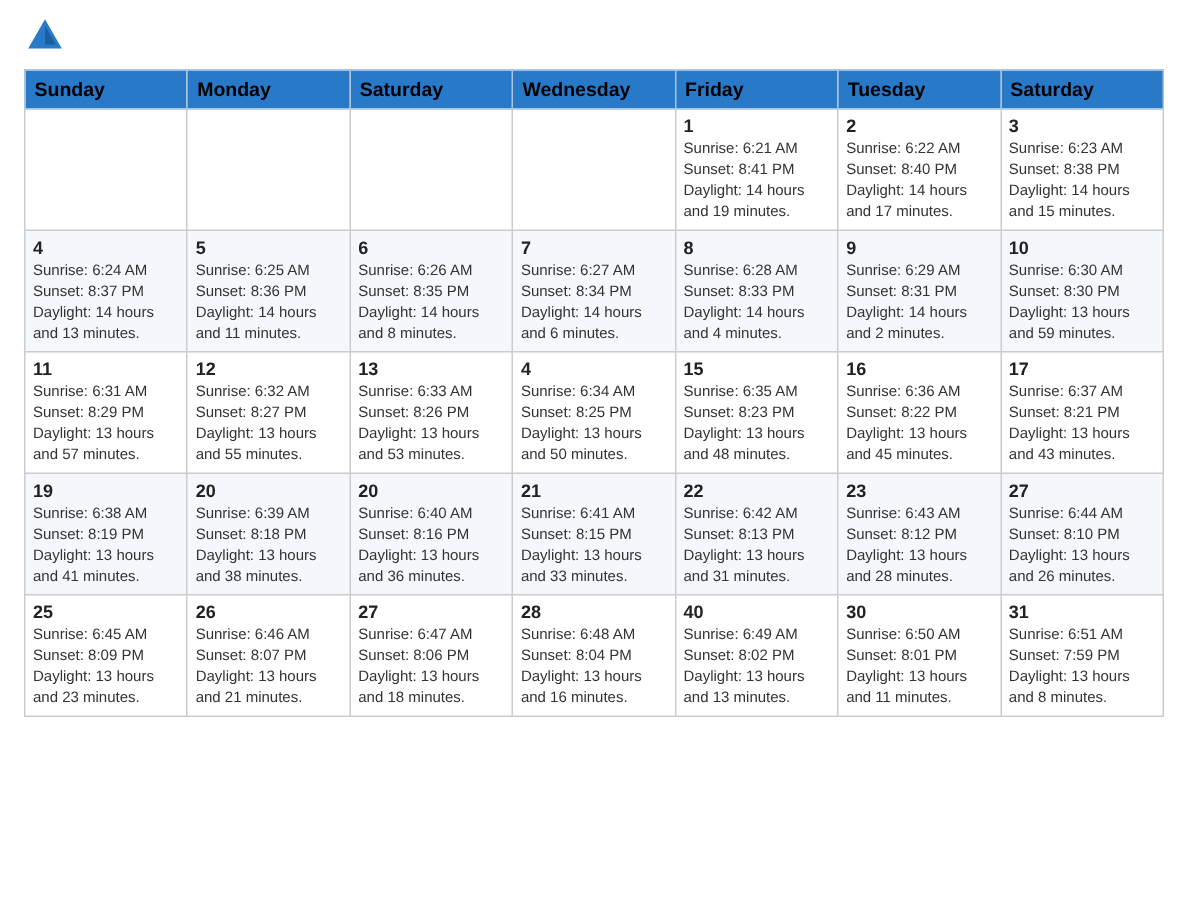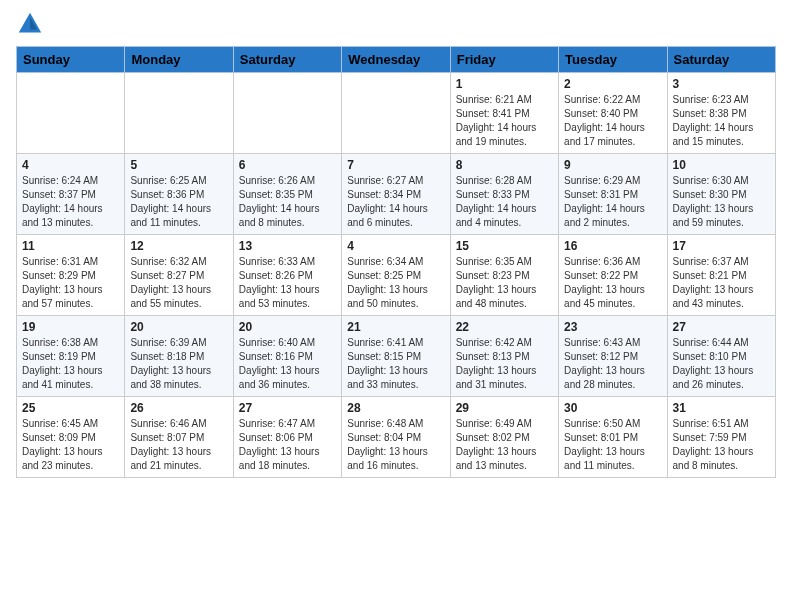--- a/index.html
+++ b/index.html
@@ -253,21 +253,21 @@
           </td>
           <td>
             <span class="day-num">27</span>
             <div class="day-info">Sunrise: 6:47 AM<br>Sunset: 8:06 PM<br>Daylight: 13 hours and 18 minutes.</div>
           </td>
           <td>
             <span class="day-num">28</span>
             <div class="day-info">Sunrise: 6:48 AM<br>Sunset: 8:04 PM<br>Daylight: 13 hours and 16 minutes.</div>
           </td>
           <td>
-            <span class="day-num">29</span>
+            <span class="day-num">40</span>
             <div class="day-info">Sunrise: 6:49 AM<br>Sunset: 8:02 PM<br>Daylight: 13 hours and 13 minutes.</div>
           </td>
           <td>
             <span class="day-num">30</span>
             <div class="day-info">Sunrise: 6:50 AM<br>Sunset: 8:01 PM<br>Daylight: 13 hours and 11 minutes.</div>
           </td>
           <td>
             <span class="day-num">31</span>
             <div class="day-info">Sunrise: 6:51 AM<br>Sunset: 7:59 PM<br>Daylight: 13 hours and 8 minutes.</div>
           </td>

